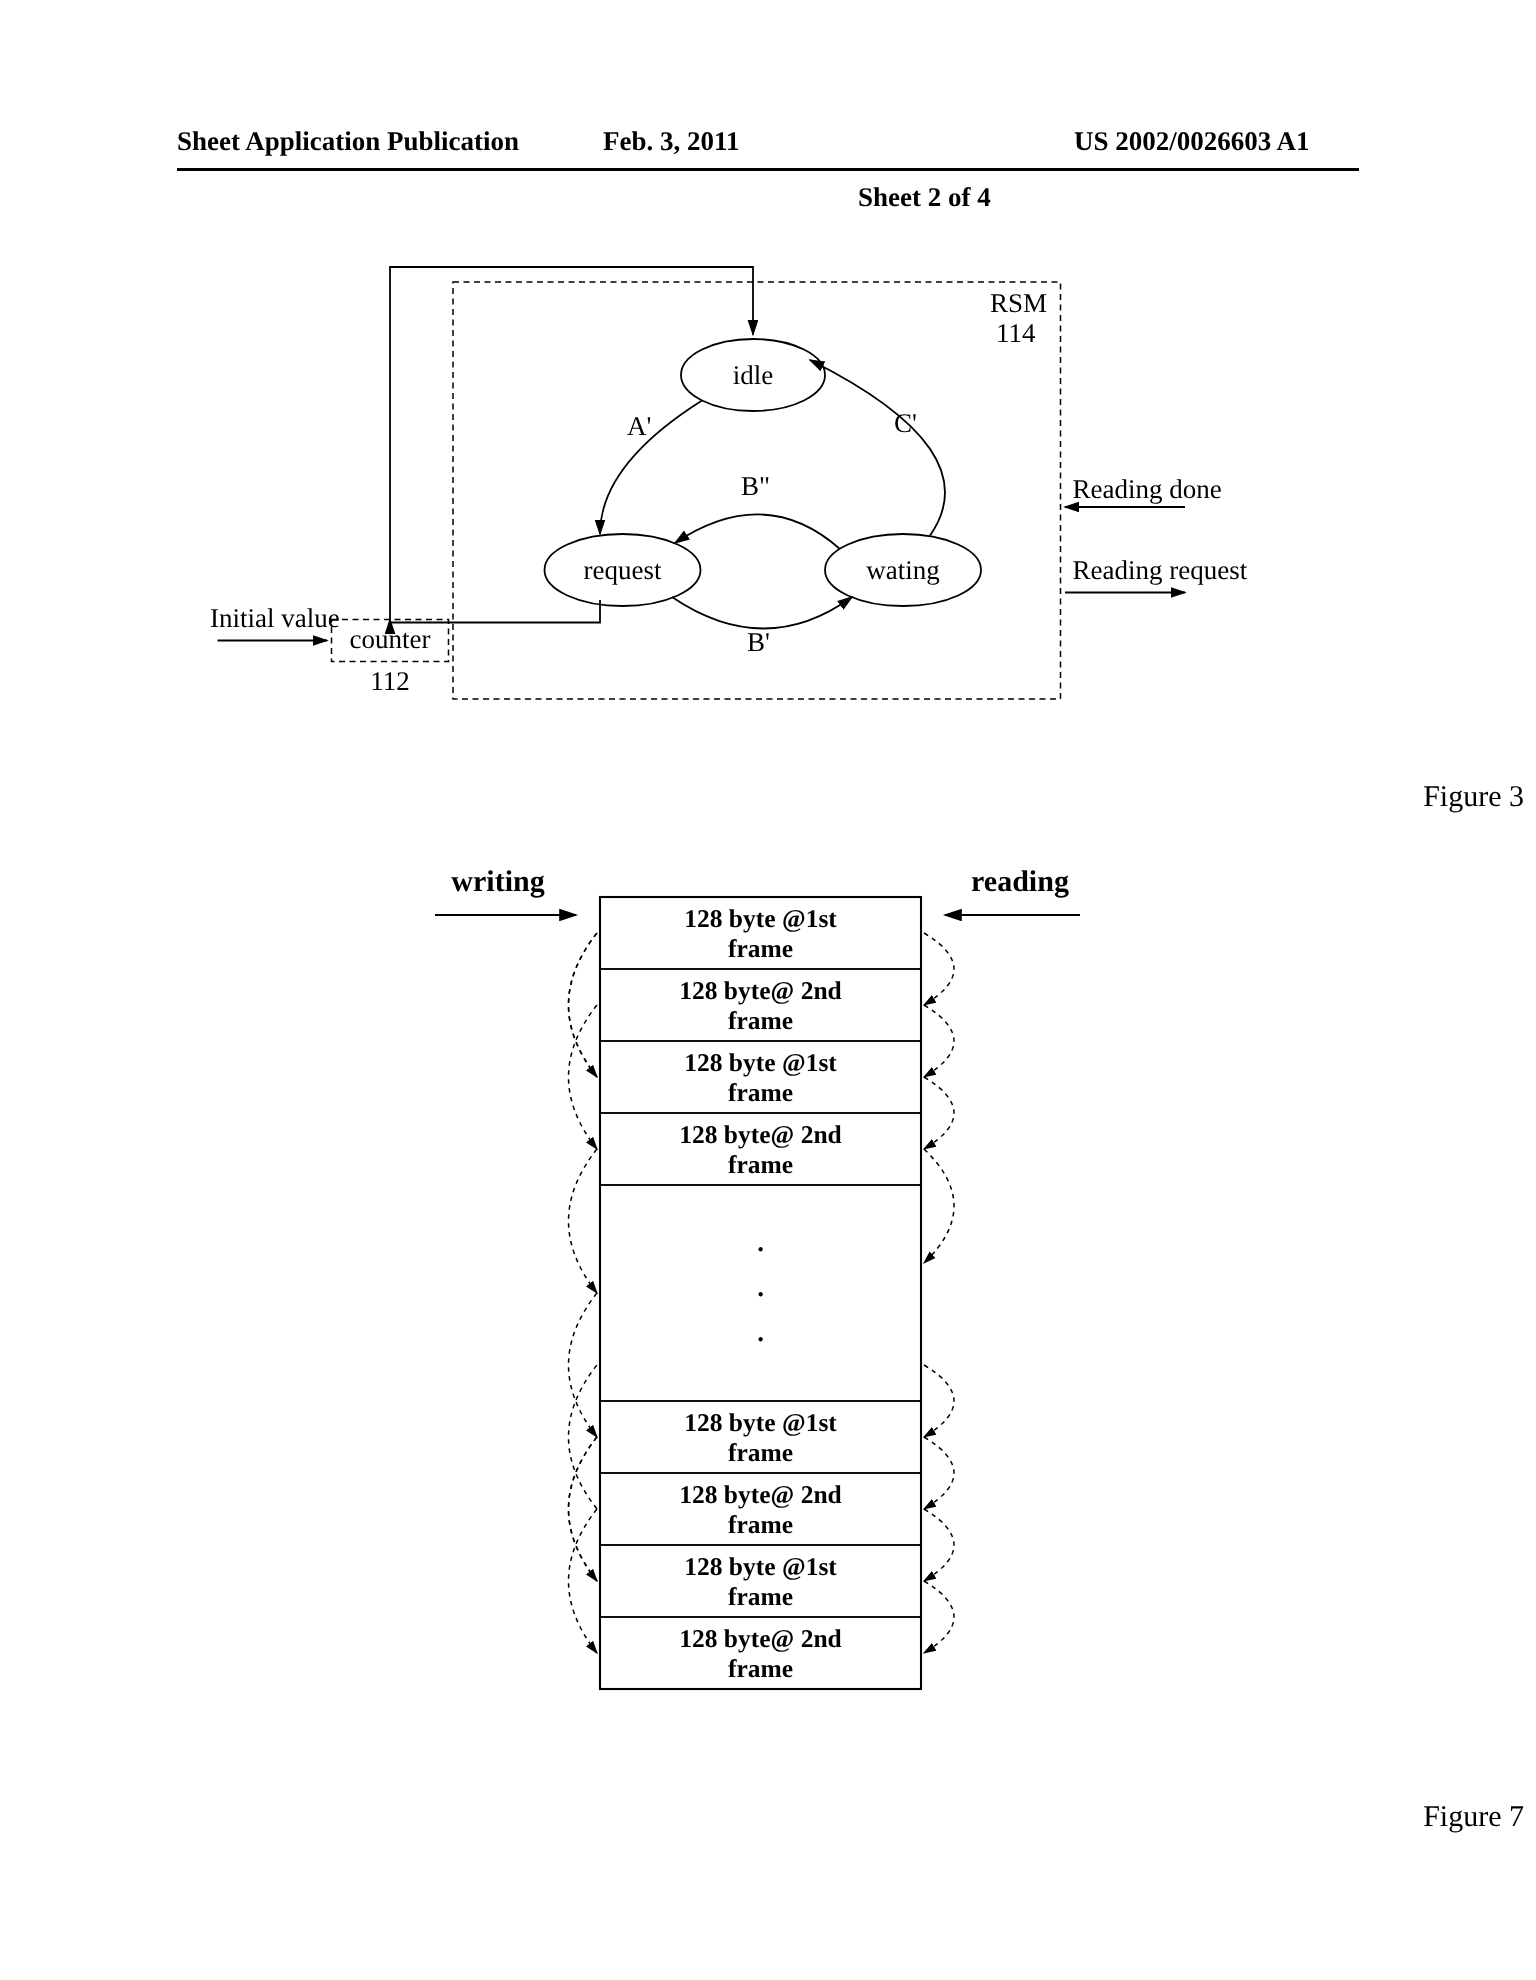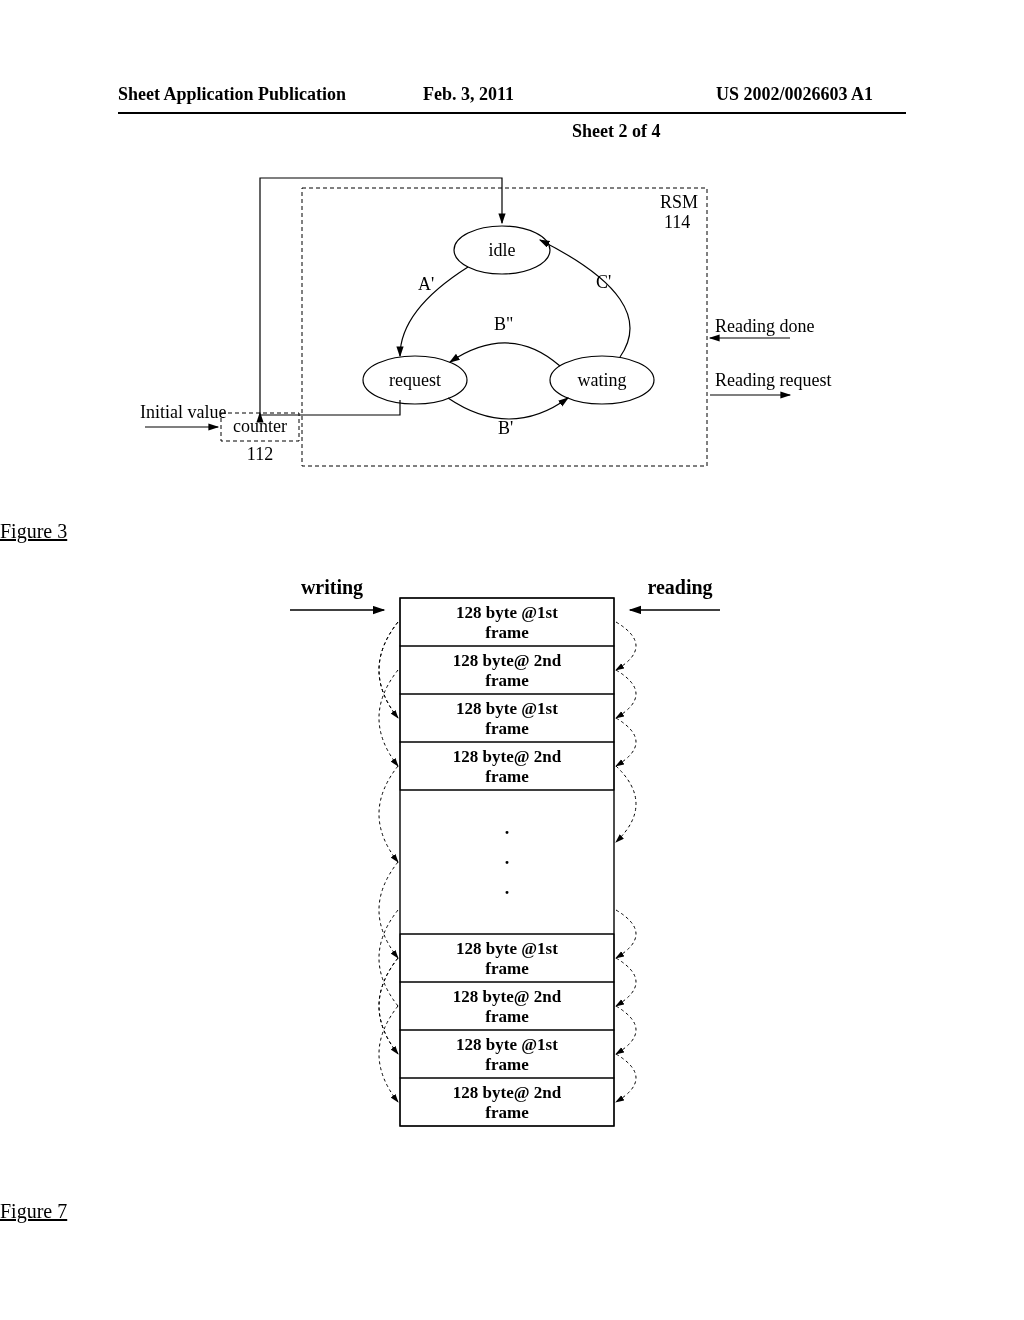--- a/index.html
+++ b/index.html
@@ -13,43 +13,42 @@
   }
   .header {
     position: absolute;
     top: 84px;
     left: 0;
     width: 1024px;
     font-size: 18px;
     font-weight: bold;
   }
   .header .pub { position: absolute; left: 118px; }
-  .header .date { position: absolute; left: 423px; text-align: right; }
+  .header .date { position: absolute; left: 402px; text-align: right; }
   .header .sheet { position: absolute; left: 572px; margin-top: 37px; }
   .header .docnum { position: absolute; left: 716px; }
   .header .hr {
     position: absolute;
     left: 118px;
     top: 28px;
     width: 788px;
     height: 2px;
     background: #000;
   }
   .fig {
     position: absolute;
     left: 0;
     width: 927px;
   }
   .figcap {
-    text-align: left;
+    text-align: right;
     font-size: 20px;
     position: absolute;
     width: 1016px;
     left: 0;
-    text-decoration: underline;
   }
   svg { display: block; }
   .svgtext { font-family: "Times New Roman", Times, serif; fill: #000; }
 </style>
 </head>
 <body>
 
 <div class="header">
   <span class="pub">Sheet Application Publication</span>
   <span class="date">Feb. 3, 2011</span>

